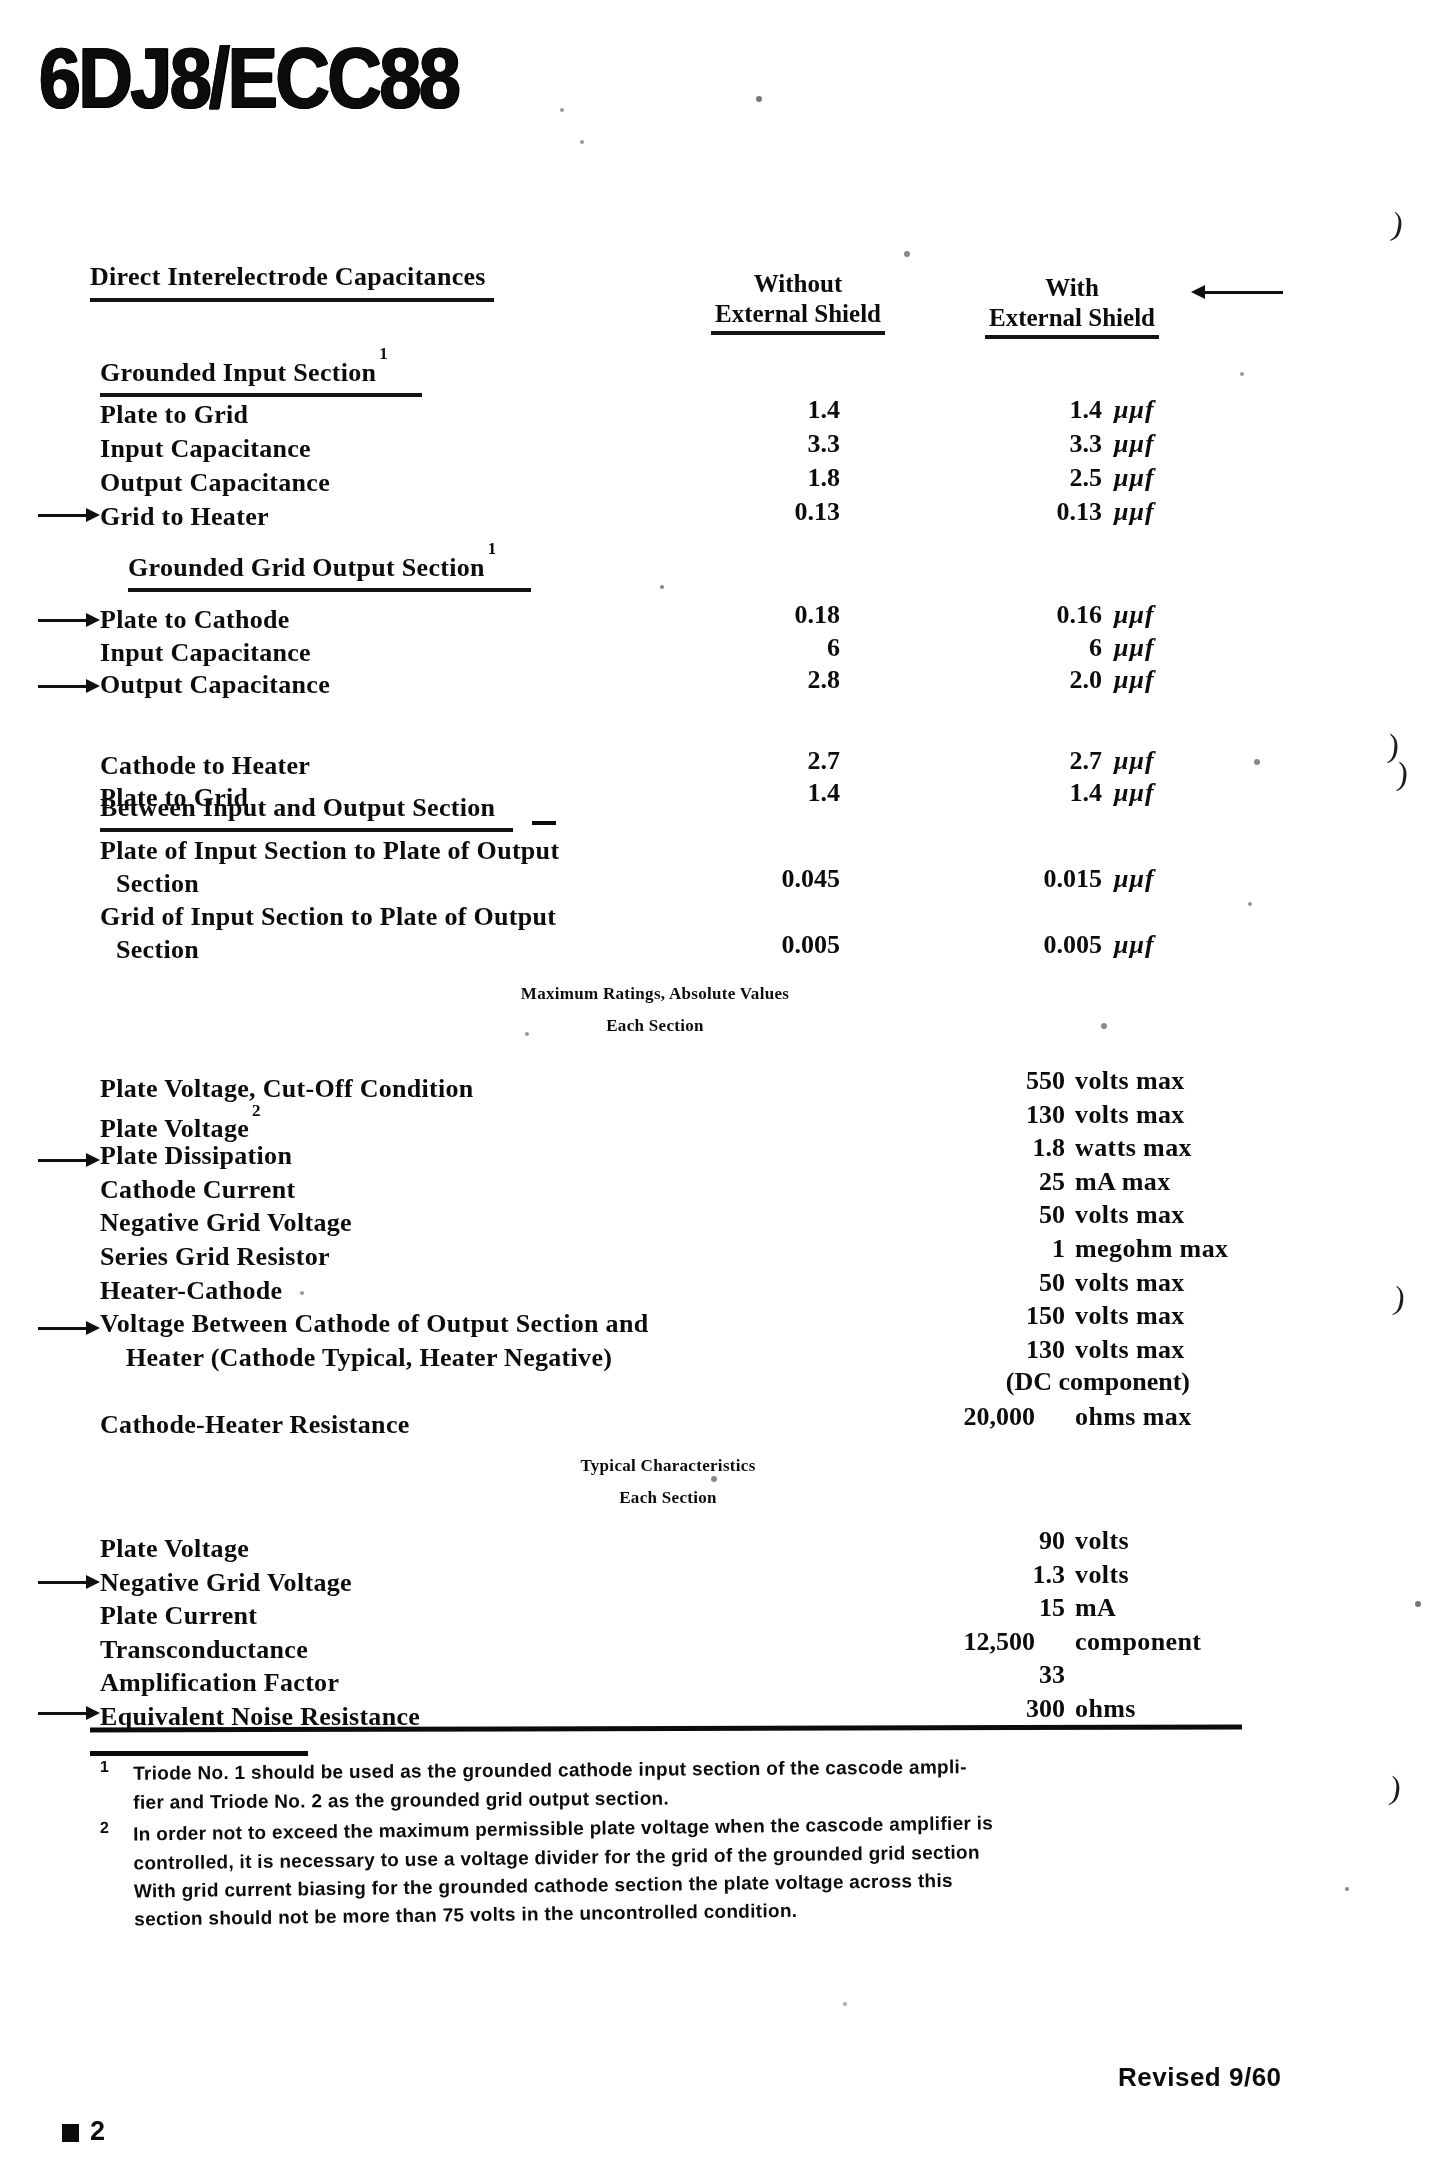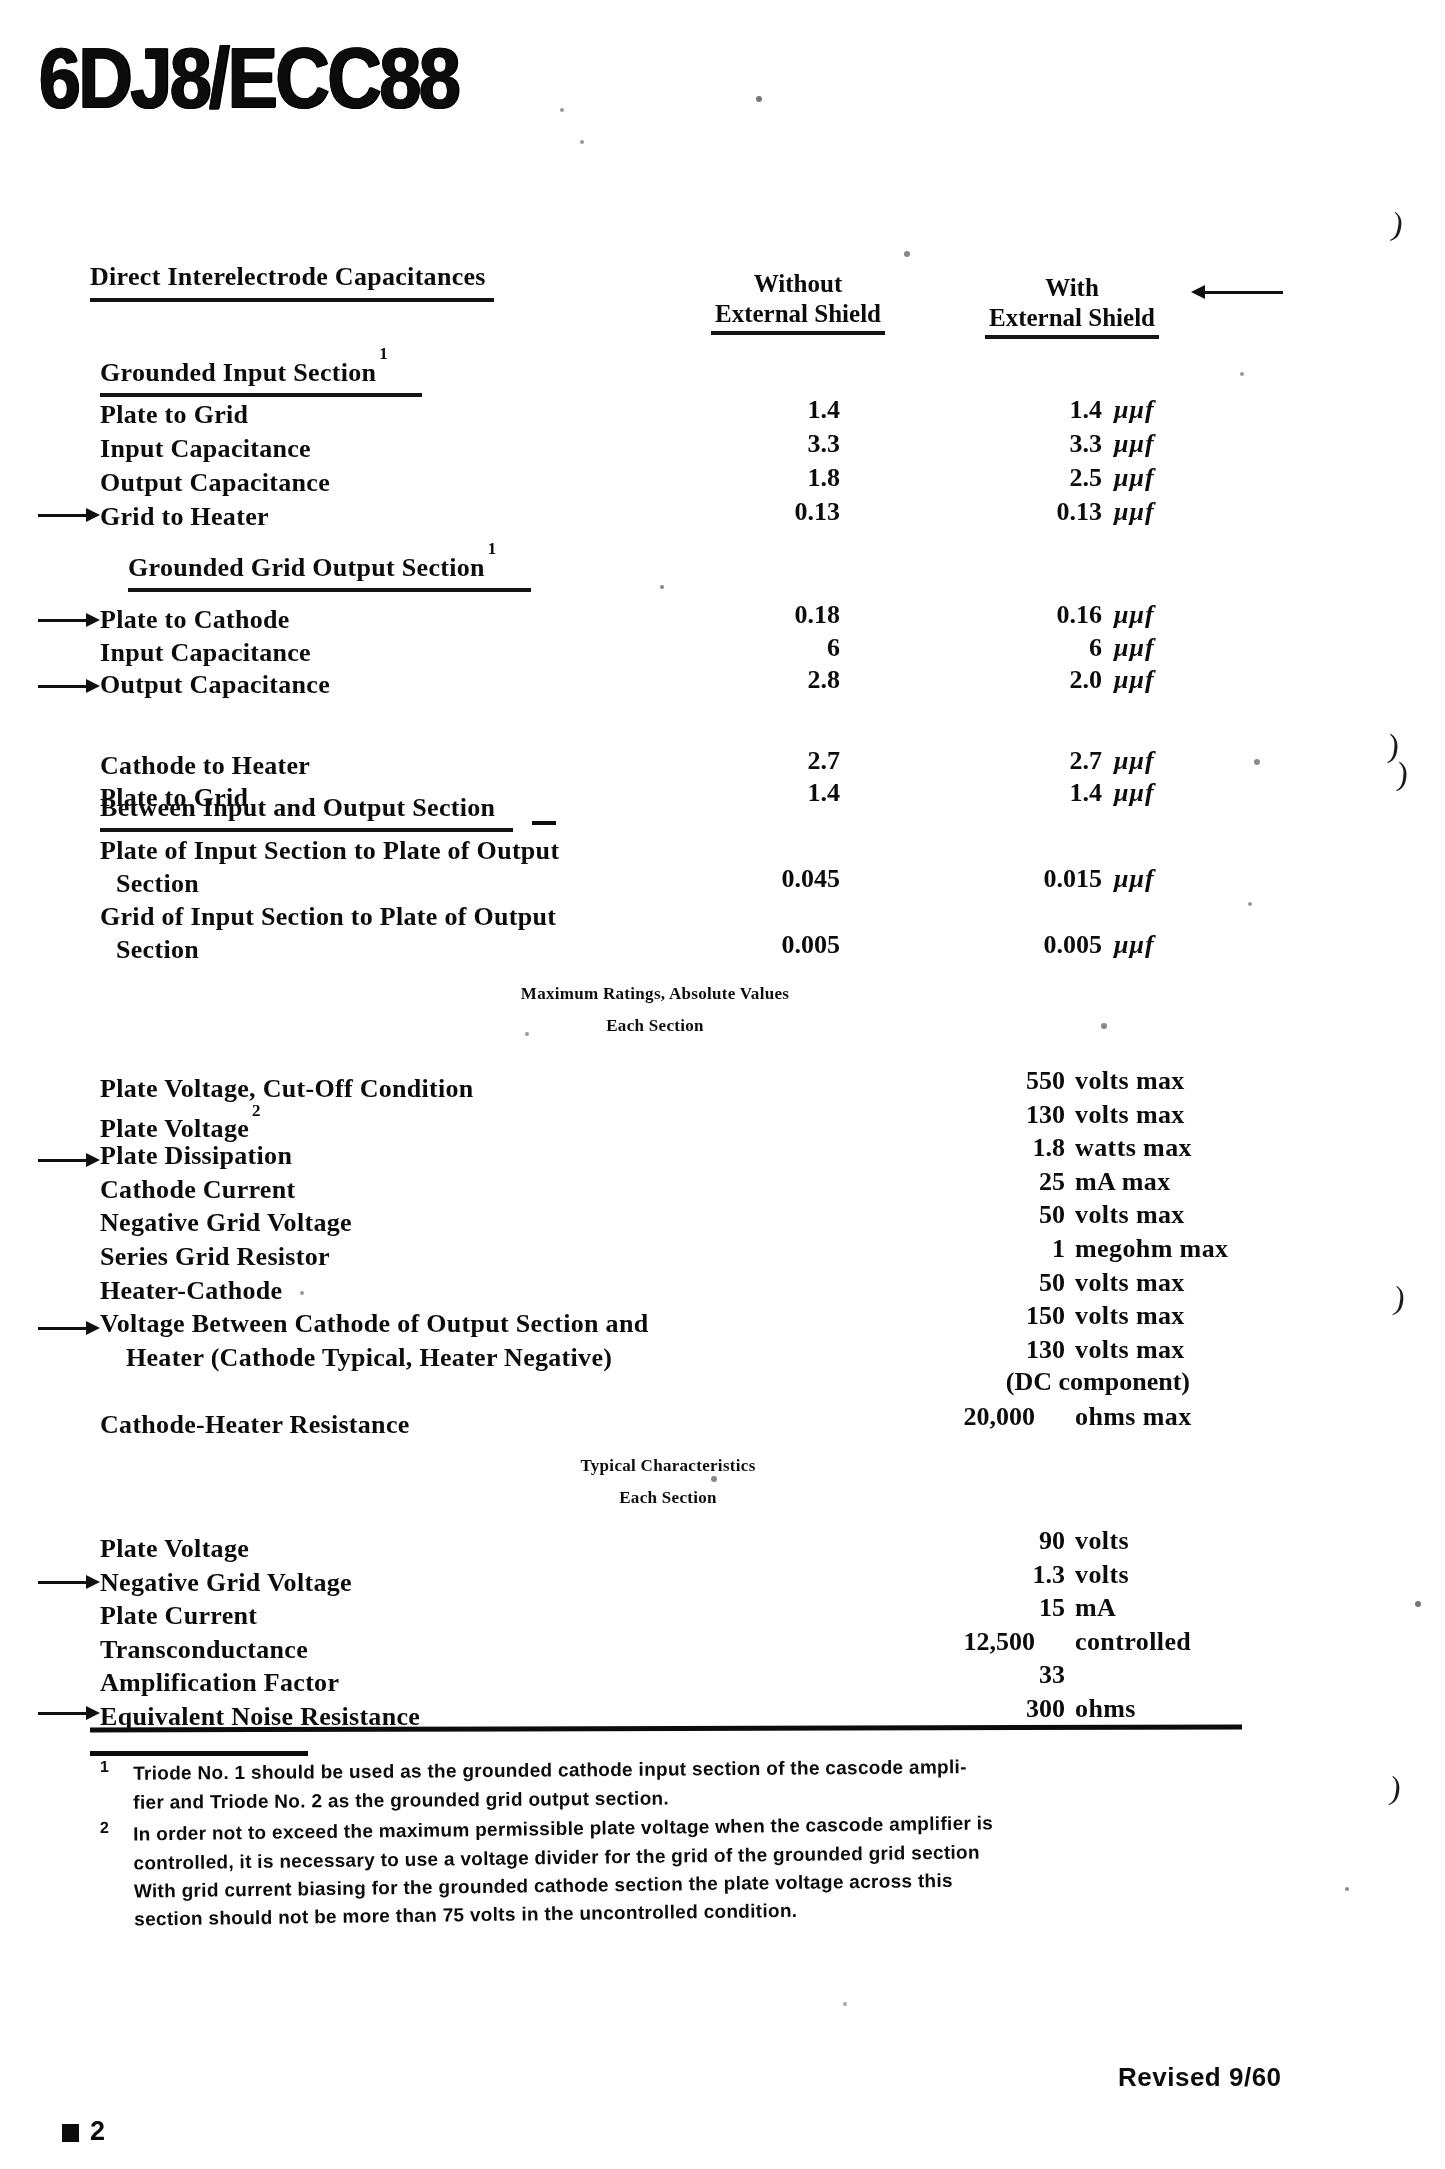--- a/index.html
+++ b/index.html
@@ -272,21 +272,21 @@
       <span class="vunit">volts</span>
     </div>
     <div class="row" style="height:33.6px;line-height:33.6px;">
       <span class="lbl">Plate Current</span>
       <span class="vnum">15</span>
       <span class="vunit">mA</span>
     </div>
     <div class="row" style="height:33.6px;line-height:33.6px;">
       <span class="lbl">Transconductance</span>
       <span class="vnum" style="left:740px;">12,500</span>
-      <span class="vunit">controlled</span>
+      <span class="vunit">component</span>
     </div>
     <div class="row" style="height:33.6px;line-height:33.6px;">
       <span class="lbl">Amplification Factor</span>
       <span class="vnum">33</span>
       <span class="vunit"></span>
     </div>
     <div class="row" style="height:33.6px;line-height:33.6px;">
       <span class="lbl">Equivalent Noise Resistance</span>
       <span class="vnum">300</span>
       <span class="vunit">ohms</span>

